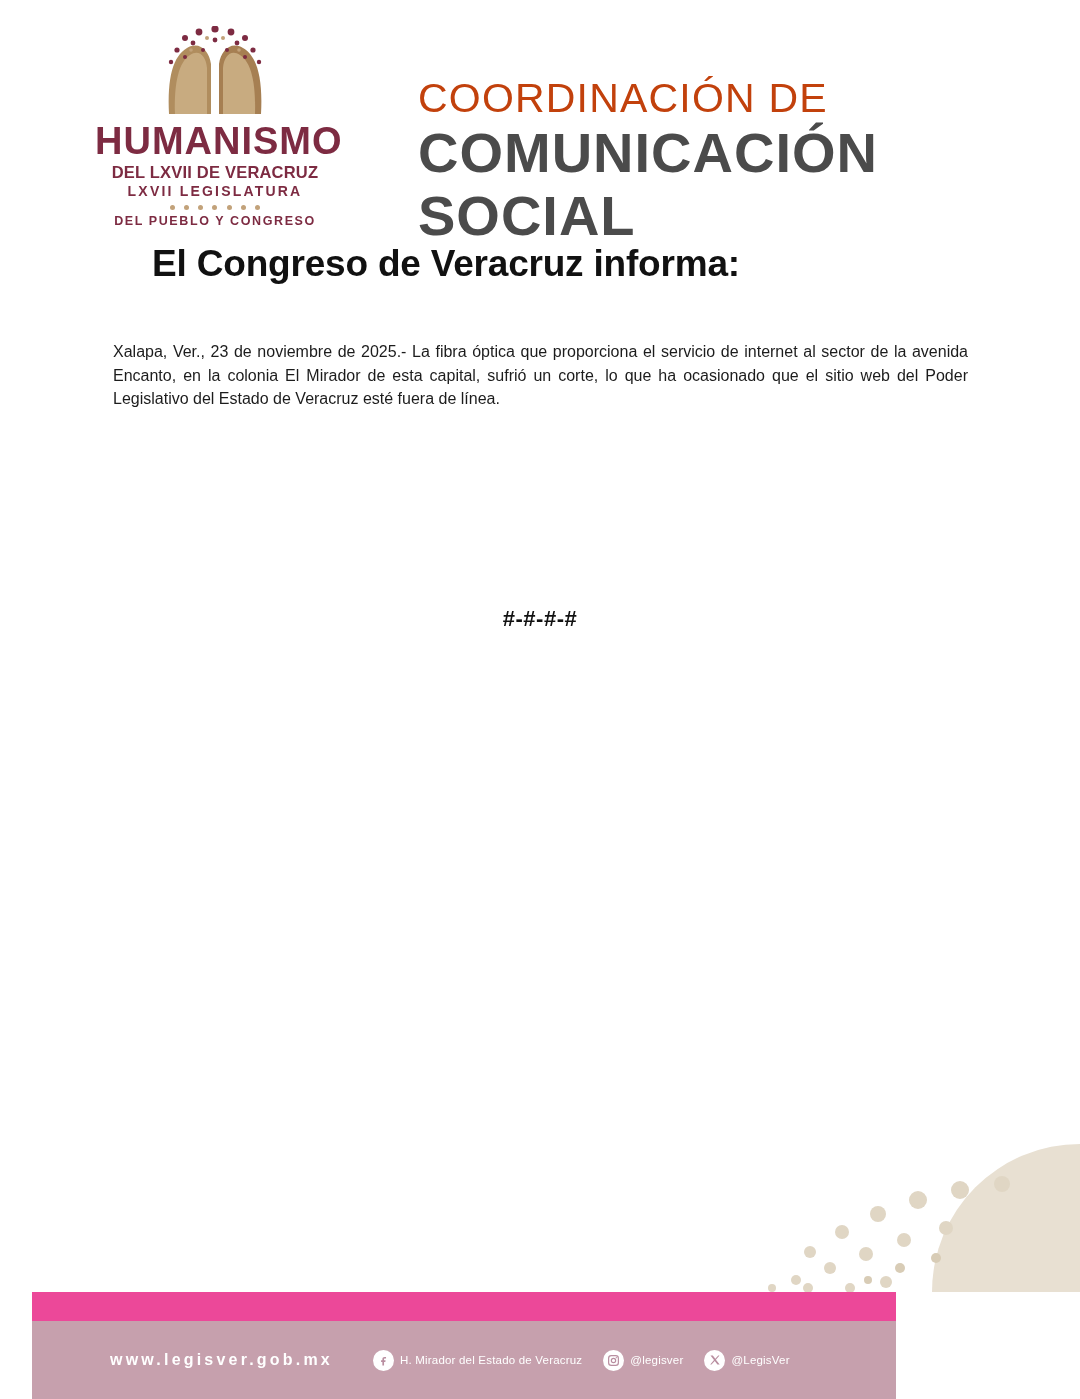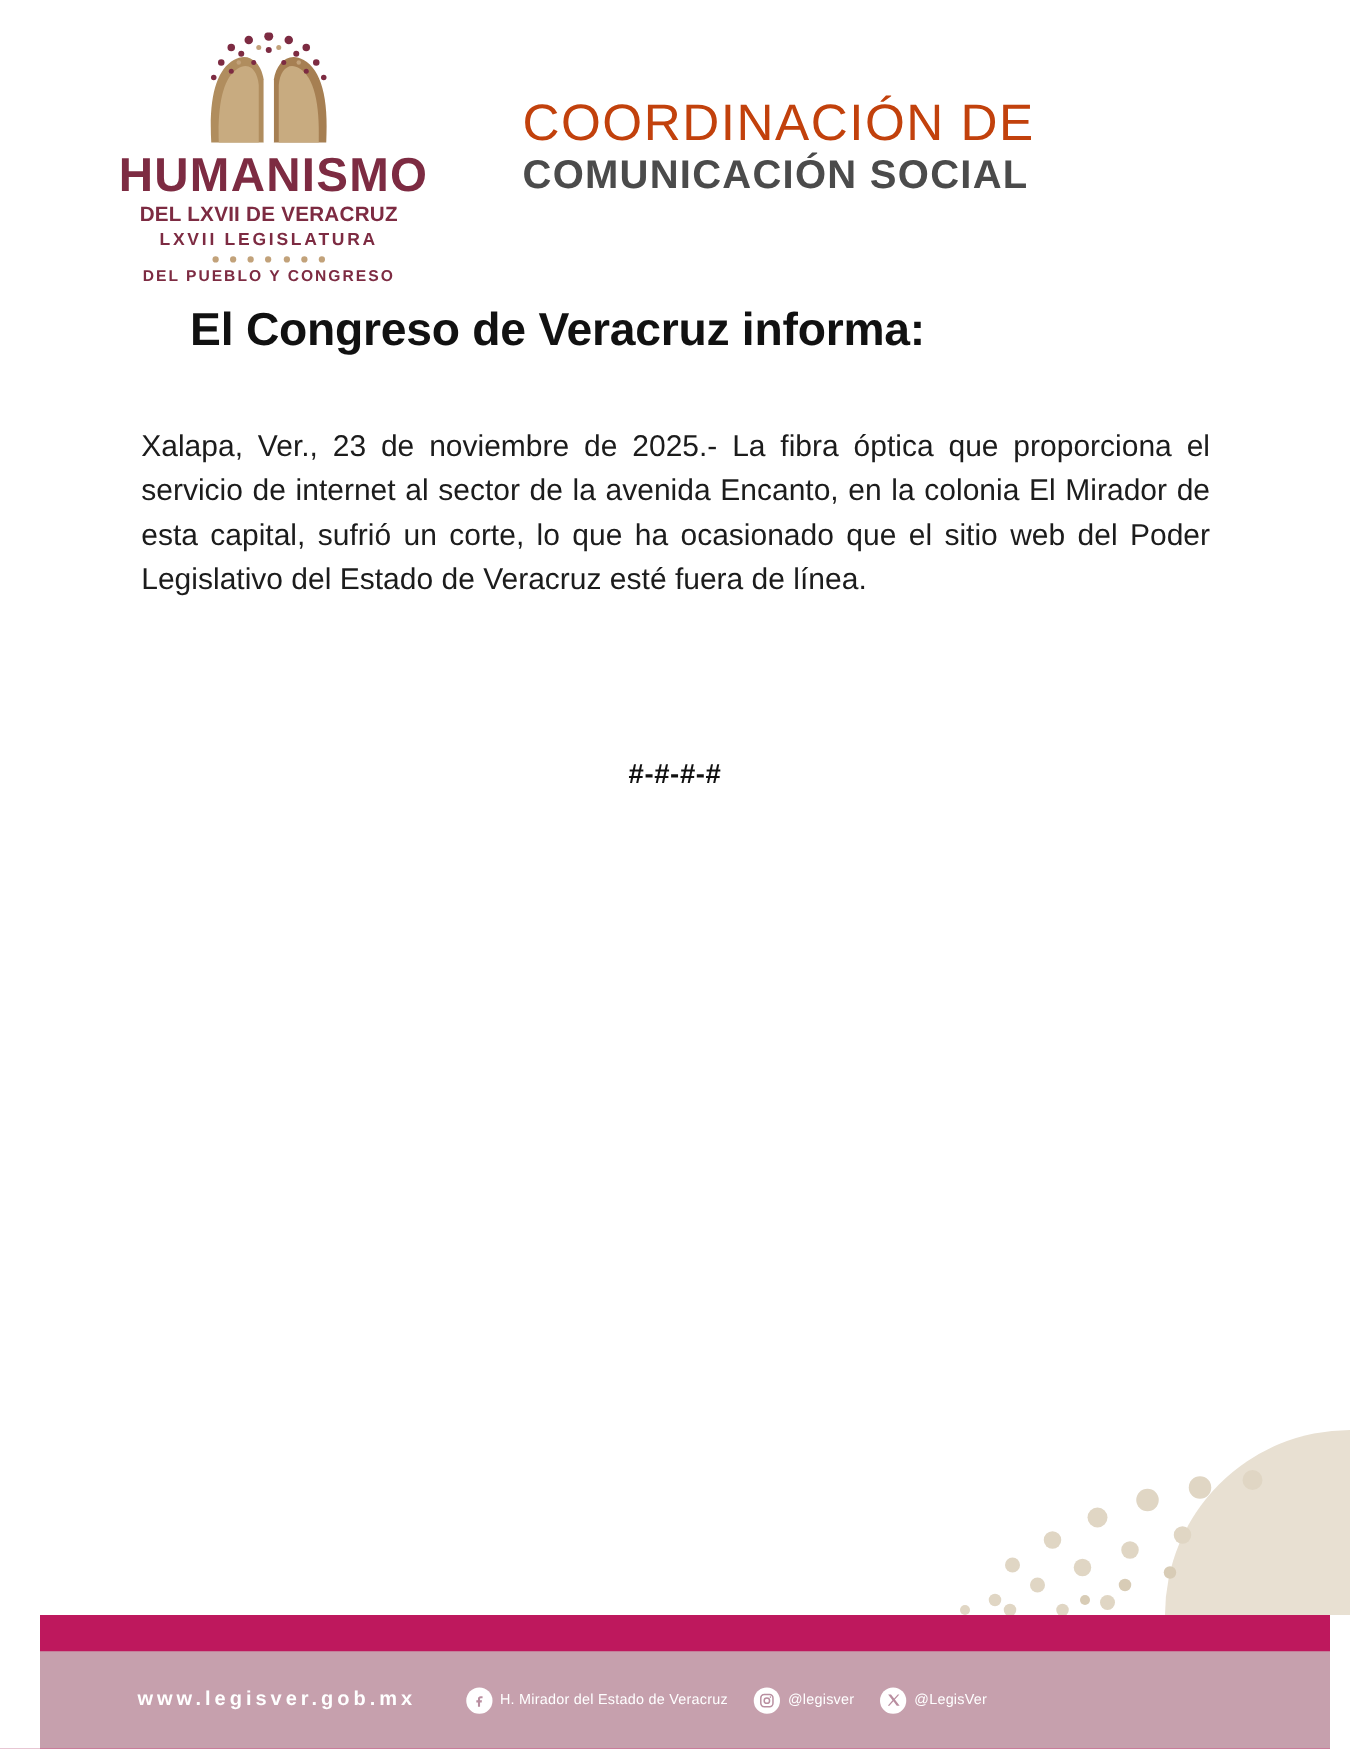--- a/index.html
+++ b/index.html
@@ -96,21 +96,21 @@
   .header-title .line-a {
     font-family: "Liberation Sans", sans-serif;
     font-size: 41px;
     letter-spacing: 1.2px;
     color: #c2410c;
     line-height: 1.12;
   }
   .header-title .line-b {
     font-family: "Liberation Sans", sans-serif;
     font-weight: bold;
-    font-size: 32px;
+    font-size: 56px;
     letter-spacing: 1.0px;
     color: #4b4b4b;
     line-height: 1.12;
   }
 
   
   .doc-title {
     position: absolute;
     top: 243px;
     left: 0;
@@ -123,21 +123,21 @@
   }
 
   .body-copy {
     position: absolute;
     top: 340px;
     left: 113px;
     width: 855px;
   }
   .body-copy p {
     margin: 0 0 24px 0;
-    font-size: 24px;
+    font-size: 16px;
     line-height: 1.47;
     color: #1c1c1c;
     text-align: justify;
   }
   .body-copy p:last-child { margin-bottom: 0; }
 
   .end-mark {
     position: absolute;
     top: 606px;
     left: 0;
@@ -158,23 +158,23 @@
     height: 210px;
     overflow: hidden;
     pointer-events: none;
   }
 
   
   .footer {
     position: absolute;
     left: 0;
     bottom: 0;
-    width: 1064px;
+    width: 896px;
     height: 107px;
-    background: #be185d;
+    background: #ec4899;
     overflow: hidden;
   }
   .footer-strip {
     position: absolute;
     left: 0;
     bottom: 0;
     width: 1080px;
     height: 78px;
     background: #c6a0ad;
   }

